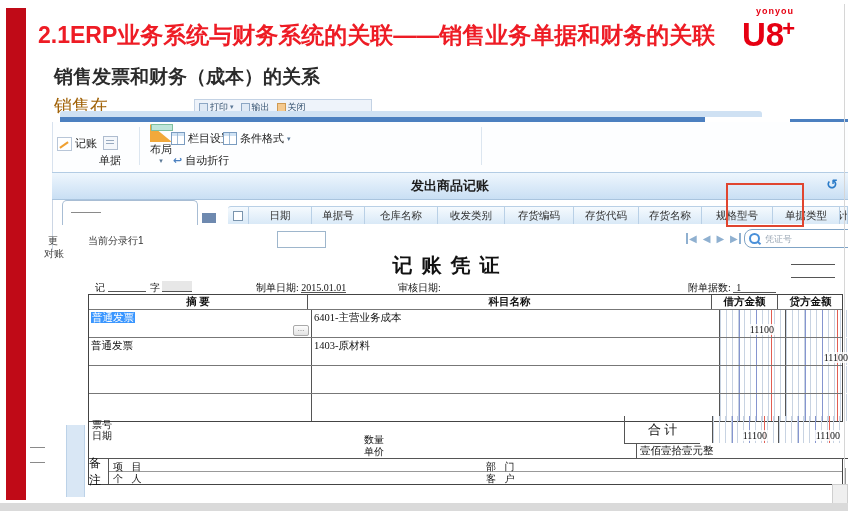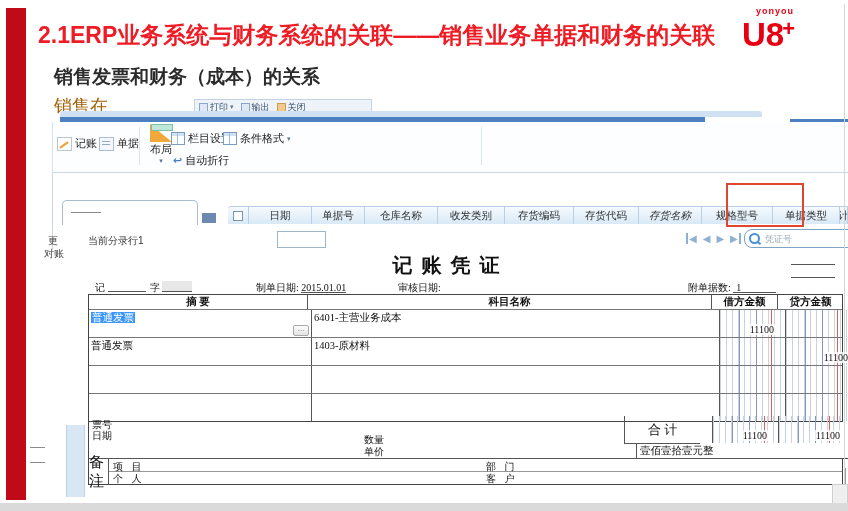--- a/index.html
+++ b/index.html
@@ -115,21 +115,21 @@
 
   .vfooter{position:absolute;left:0;top:166px;width:753px;height:42px;border:1px solid #444;border-top:none;padding-left:12px;}
   .f-left{position:absolute;left:0;top:0;width:547px;height:42px;font-size:10px;}
   .f-lab{position:absolute;}
   .f-total{position:absolute;left:535px;top:0;width:75px;height:27px;border-left:1px solid #555;border-bottom:1px solid #555;display:flex;align-items:center;justify-content:center;font-size:13px;}
   .f-debit{position:absolute;left:623px;top:0;width:65px;height:27px;border-left:1px solid #555;}
   .f-credit{position:absolute;left:689px;top:0;width:64px;height:27px;border-left:1px solid #555;}
   .f-words{position:absolute;left:547px;top:28px;width:206px;height:14px;border-left:1px solid #555;font-size:10.5px;padding-left:3px;display:flex;align-items:center;}
 
   .vnote{position:absolute;left:0;top:208px;width:753px;height:25px;border:1px solid #444;border-top:1px solid #555;font-size:10px;}
-  .n-lab{position:absolute;left:0;top:0;width:19px;height:100%;border-right:1px solid #555;display:flex;align-items:center;justify-content:center;font-size:15px;}
+  .n-lab{position:absolute;left:0;top:0;width:19px;height:100%;border-right:1px solid #555;display:flex;align-items:center;justify-content:center;font-size:12px;}
   .n-mid{position:absolute;left:20px;right:0;top:12px;height:1px;background:#999;}
   .n-item{position:absolute;letter-spacing:3px;}
 
   
   .vstrip{left:66px;top:425px;width:17px;height:72px;background:#d9e7f5;border-left:1px solid #bcd2e8;border-right:1px solid #bcd2e8;}
   .dash{height:1px;background:#8a8a8a;}
   .win-left-line{left:52px;top:122px;width:1px;height:128px;background:#ccd6e4;}
 </style>
 </head>
 <body>
@@ -164,21 +164,21 @@
   <div class="abs strip-light"></div>
   <div class="abs strip-blue"></div>
   <div class="abs strip-blue2"></div>
   <div class="abs win-left-line"></div>
 
   <div class="abs ribbon">
     <div class="rbtn" style="left:4px;top:14px;">
       <span class="ic-edit"></span>
       <span>记账</span>
     </div>
-    <div class="rbtn" style="left:46px;top:14px;">
+    <div class="rbtn" style="left:46px;top:14px;flex-direction:column;">
       <span class="ic-doc"></span>
       <span>单据</span>
     </div>
     <div class="sep" style="left:86px;"></div>
     <div class="layout-btn">
       <div class="ic-layout">
           <span class="tri"></span>
           <span class="teal"></span>
         </div>
       <div>布局</div>
@@ -193,36 +193,40 @@
       <span>自动折行</span>
     </div>
     <div class="rbtn" style="left:170px;top:9px;">
       <span class="ic-table"></span>
       <span>条件格式</span>
       <span class="caret">▾</span>
     </div>
     <div class="sep" style="left:428px;"></div>
   </div>
 
+  <div class="abs grid-bar">
+    <span>发出商品记账</span>
+    <span class="refresh">↺</span>
+  </div>
 
   <div class="abs tab">
       <span class="tab-dash"></span>
     </div>
   <div class="abs frag"></div>
   <div class="abs colhead">
     <div class="c" style="width:20px;">
         <span class="chk"></span>
       </div>
     <div class="c" style="width:62px;">日期</div>
     <div class="c" style="width:52px;">单据号</div>
     <div class="c" style="width:72px;">仓库名称</div>
     <div class="c" style="width:66px;">收发类别</div>
     <div class="c" style="width:68px;">存货编码</div>
     <div class="c" style="width:64px;">存货代码</div>
-    <div class="c" style="width:62px;font-style:italic;">存货名称</div>
+    <div class="c" style="width:62px;">存货名称</div>
     <div class="c" style="width:70px;">规格型号</div>
     <div class="c" style="width:66px;">单据类型</div>
     <div class="c" style="flex:1;">计</div>
   </div>
   <div class="abs red-box"></div>
 
   <div class="abs clip-txt" style="left:48px;top:234px;">更</div>
   <div class="abs clip-txt" style="left:44px;top:247px;">对账</div>
   <div class="abs cur-row">当前分录行1</div>
   <input class="abs entry-input" style="">

